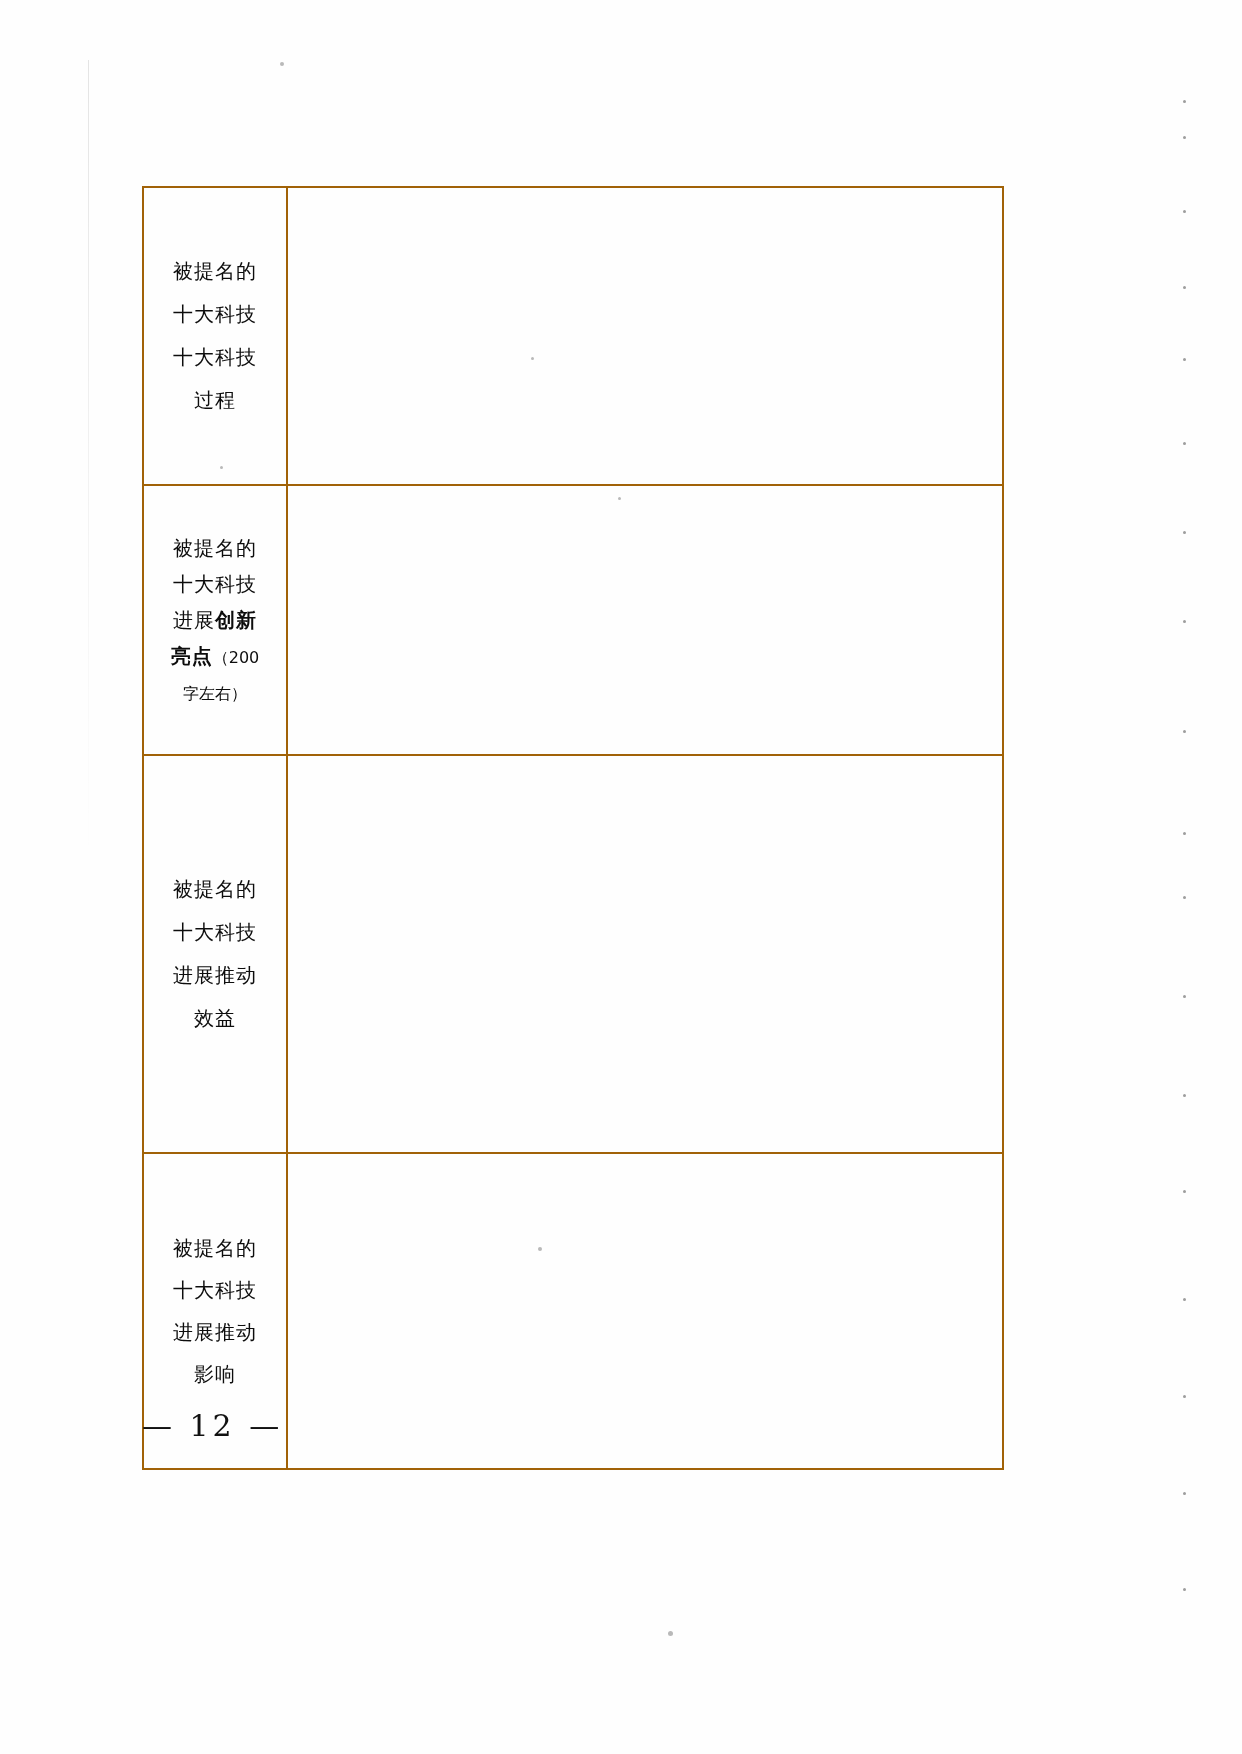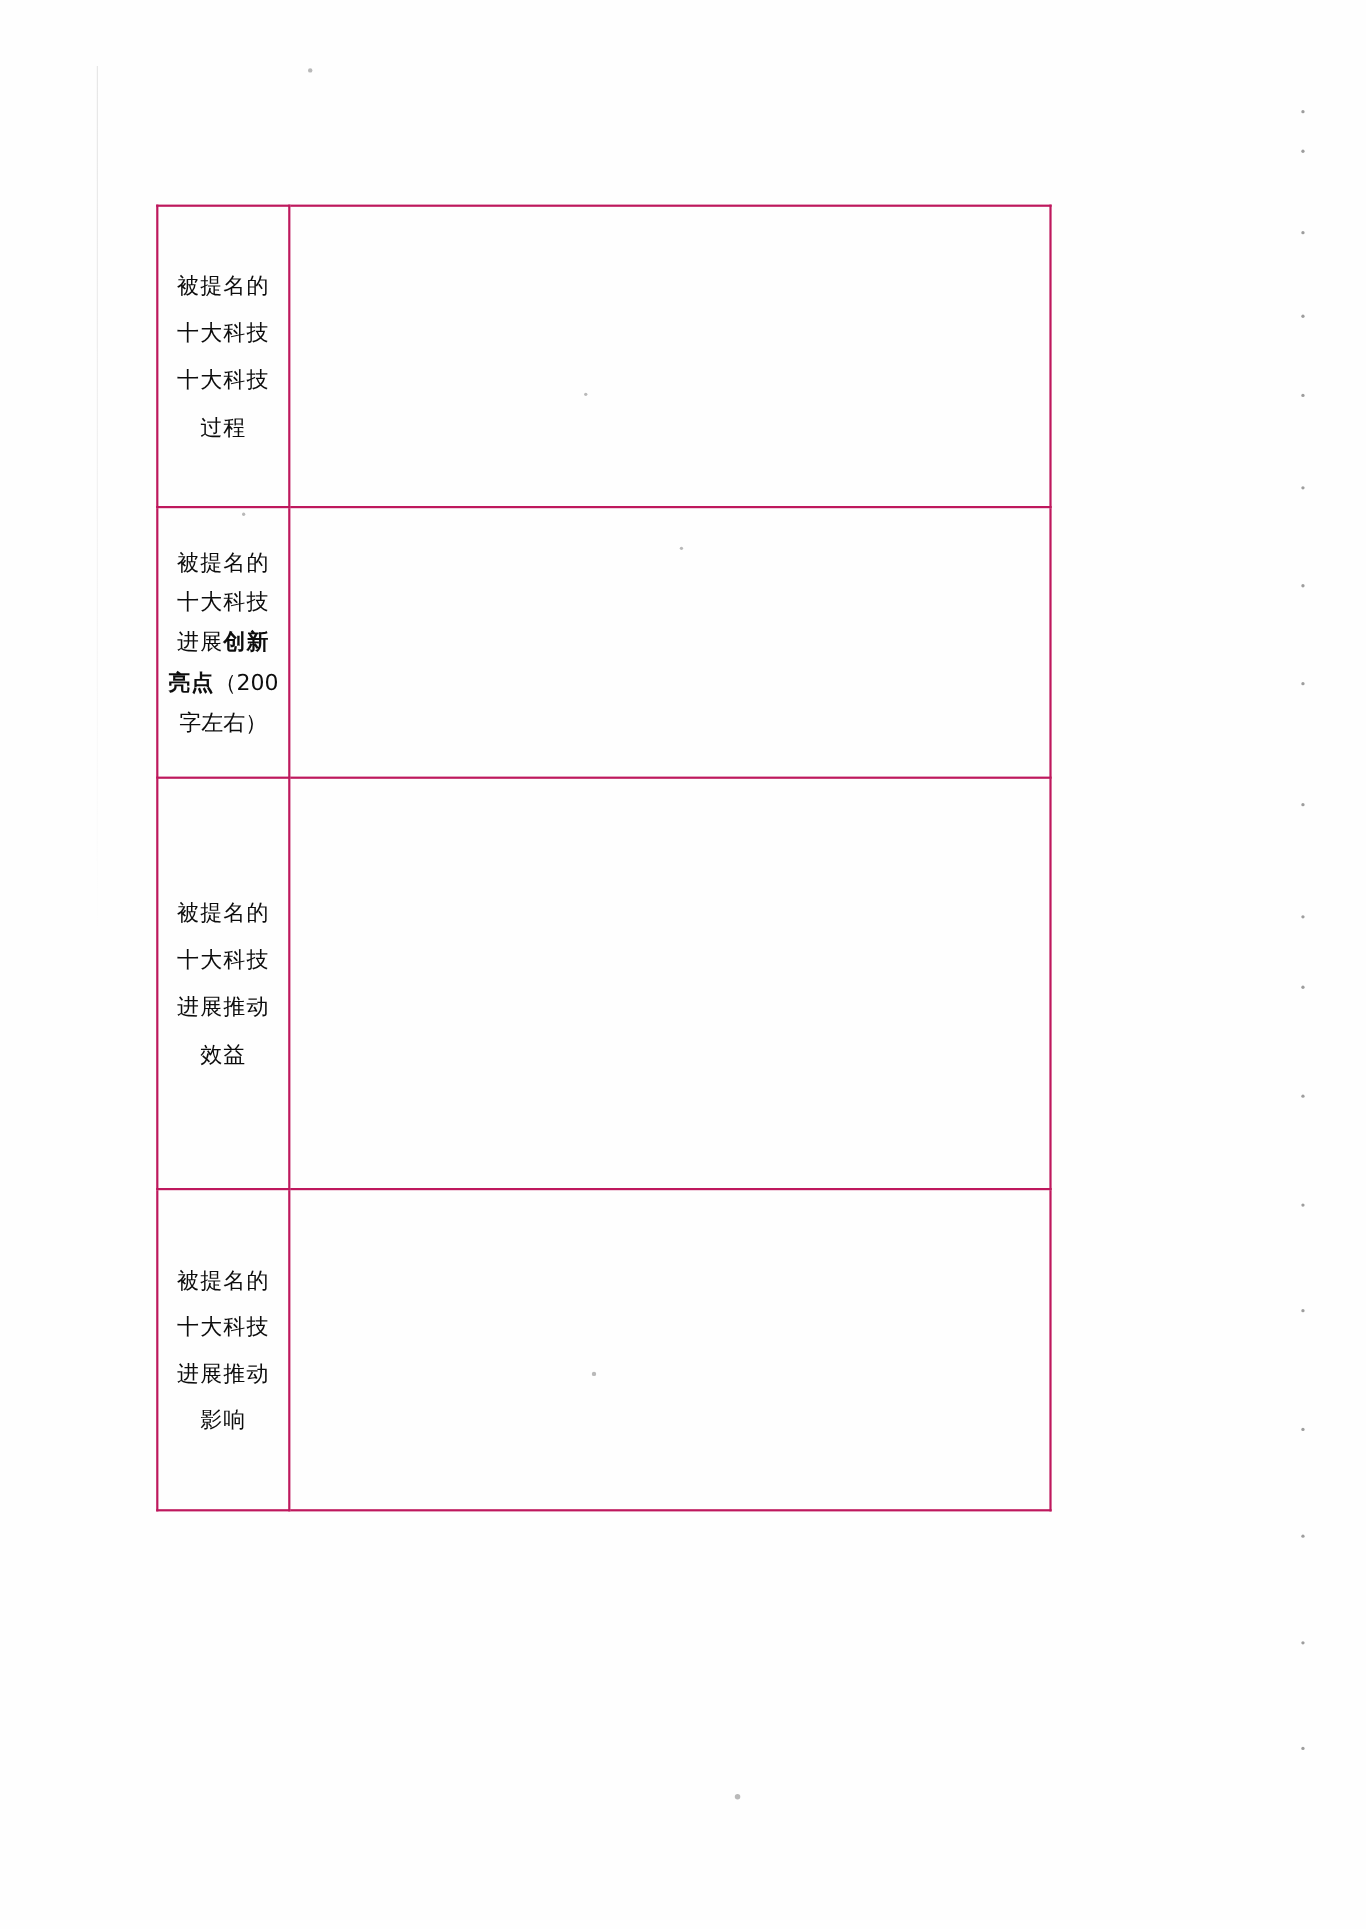--- a/index.html
+++ b/index.html
@@ -38,23 +38,23 @@
     top: 186px;
     width: 808px;
   }
 
   table.form-table {
     border-collapse: collapse;
     width: 808px;
     table-layout: fixed;
   }
   table.form-table td {
-    border: 2px solid #be185d;
+    border: 2px solid #a16207;
     vertical-align: middle;
-    padding: 0;
+    padding: 12px;
   }
   td.label-cell {
     width: 118px;
     text-align: center;
     padding: 6px 8px;
   }
   td.blank-cell {
     width: 690px;
   }
 
@@ -65,21 +65,21 @@
     line-height: 1.95;
     letter-spacing: 1px;
     color: #0d0d0d;
     text-align: center;
   }
   .label-inner .b {
     font-weight: bold;
     font-family: Liberation Serif, serif;
   }
   .label-inner .small {
-    font-size: 20px;
+    font-size: 16px;
     letter-spacing: 0;
     margin-top: 20px;
   }
 
   .row-1 .label-inner { line-height: 2.15; }
   .row-2 .label-inner { line-height: 1.8; }
   .row-3 .label-inner { line-height: 2.15; }
   .row-4 .label-inner { line-height: 2.1; }
 
   .page-number {
@@ -209,14 +209,15 @@
             </span>
           </td>
           <td class="blank-cell" style="height:290px;">
             <span></span>
           </td>
         </tr>
       </tbody>
     </table>
   </div>
 
+  <div class="page-number">— 12 —</div>
 
 </div>
 
 </body></html>

